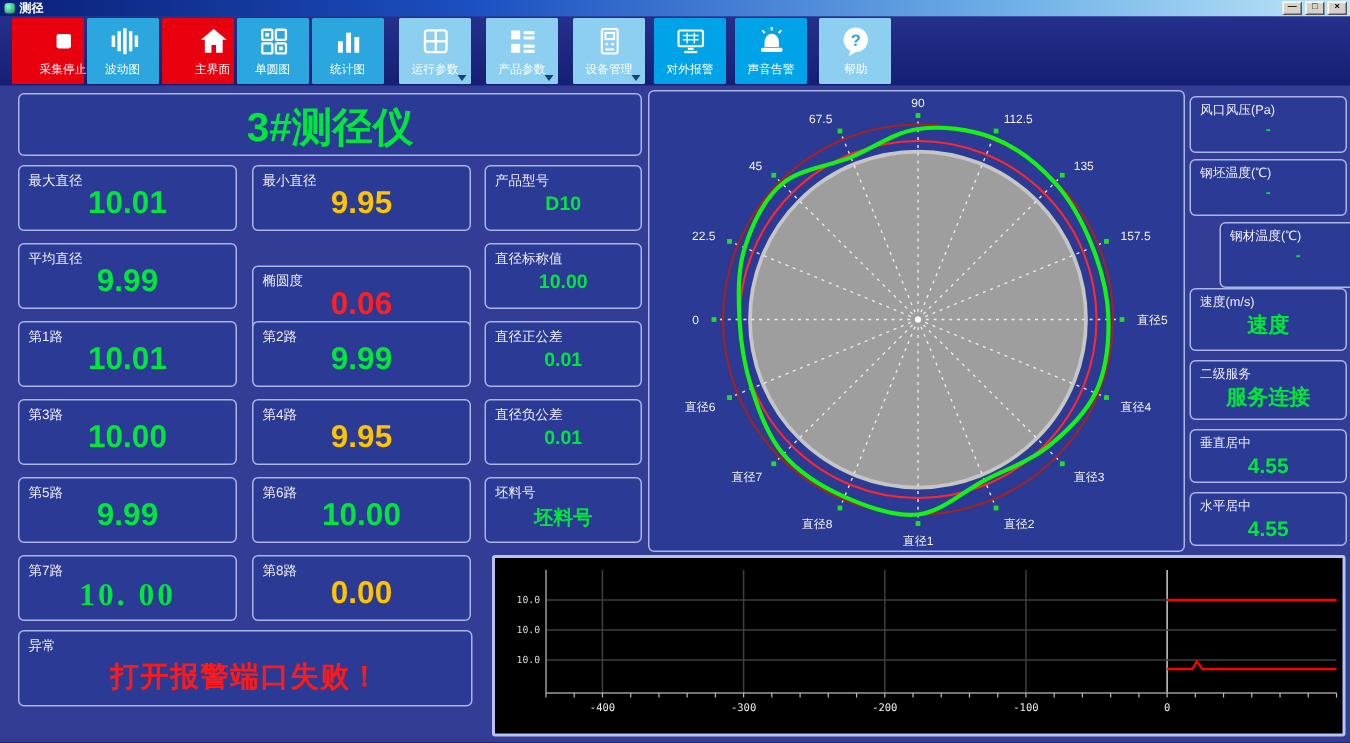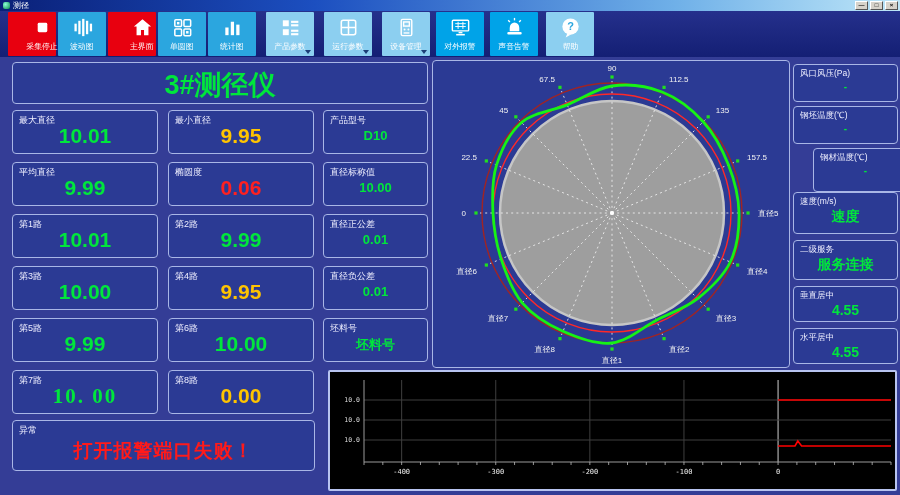--- a/index.html
+++ b/index.html
@@ -4,21 +4,21 @@
 <style>
   html,body{margin:0;padding:0;background:#1a1a2e;}
   .window{position:relative;width:900px;height:495px;background:#343D96;overflow:hidden;
           font-family:"Liberation Sans",sans-serif;}
   
   .titlebar{position:absolute;top:0;left:0;width:100%;height:11px;box-sizing:border-box;
     background:linear-gradient(90deg,#0A2078 0%,#1C4FC0 35%,#6FB0E8 75%,#BEE6F8 100%);
     display:flex;align-items:center;padding:0 2px;}
   .app-icon{width:7px;height:7px;border-radius:2px;margin:0 3px 0 1px;
     background:radial-gradient(circle at 35% 35%,#8CFFD8,#0B8A4A);}
-  .app-title{color:#fff;font-size:8px;font-weight:normal;line-height:9px;}
+  .app-title{color:#fff;font-size:8px;font-weight:bold;line-height:9px;}
   .winbtns{margin-left:auto;display:flex;gap:2px;}
   .winbtn{width:13px;height:9px;background:#D6D2CA;border:1px solid;border-color:#fff #555 #555 #fff;
     font-size:6px;line-height:6px;text-align:center;color:#000;box-sizing:border-box;font-weight:bold;cursor:pointer;}
   
   .toolbar{position:absolute;top:11px;left:0;width:100%;height:46px;box-sizing:border-box;
     background:linear-gradient(180deg,#25308C,#141F74);display:flex;align-items:flex-start;padding:1px 0 0 8px;}
   .tb{position:relative;width:48px;height:44px;margin-right:2px;border-radius:1px;cursor:pointer;
     display:flex;flex-direction:column;align-items:center;justify-content:flex-end;padding-bottom:3px;box-sizing:border-box;}
   .tb .ic{height:26px;display:flex;align-items:center;justify-content:center;margin-bottom:1px;}
   .tb .lb{font-size:8.5px;color:#fff;white-space:nowrap;transform:scale(.92);}
@@ -117,49 +117,49 @@
               <rect x="10.2" y="6" width="3.4" height="14"></rect>
               <rect x="15.9" y="9" width="3.4" height="11"></rect>
             </g>
           </svg>
         </span>
         <span class="lb">统计图</span>
       </div>
       <div class="tb tb-light g2">
         <span class="ic">
           <svg width="23" height="23" viewBox="0 0 24 24">
+            <g fill="none" stroke="#fff" stroke-width="1.6">
+              <rect x="4.5" y="4.5" width="15" height="15" rx="2"></rect>
+              <line x1="12" y1="4.5" x2="12" y2="19.5"></line>
+              <line x1="4.5" y1="12" x2="19.5" y2="12"></line>
+            </g>
+          </svg>
+        </span>
+        <span class="lb">运行参数</span>
+        <span class="caret"></span>
+      </div>
+      <div class="tb tb-light g2">
+        <span class="ic">
+          <svg width="23" height="23" viewBox="0 0 24 24">
             <g fill="#fff">
               <rect x="4" y="4.5" width="6.2" height="6.2"></rect>
               <rect x="4" y="13.8" width="6.2" height="6.2"></rect>
               <rect x="12.6" y="5" width="7.6" height="2.2"></rect>
               <rect x="12.6" y="8.6" width="7.6" height="2.2"></rect>
               <rect x="12.6" y="14.3" width="7.6" height="2.2"></rect>
               <rect x="12.6" y="17.9" width="7.6" height="2.2"></rect>
             </g>
           </svg>
         </span>
         <span class="lb">产品参数</span>
         <span class="caret"></span>
       </div>
       <div class="tb tb-light g2">
         <span class="ic">
           <svg width="23" height="23" viewBox="0 0 24 24">
-            <g fill="none" stroke="#fff" stroke-width="1.6">
-              <rect x="4.5" y="4.5" width="15" height="15" rx="2"></rect>
-              <line x1="12" y1="4.5" x2="12" y2="19.5"></line>
-              <line x1="4.5" y1="12" x2="19.5" y2="12"></line>
-            </g>
-          </svg>
-        </span>
-        <span class="lb">运行参数</span>
-        <span class="caret"></span>
-      </div>
-      <div class="tb tb-light g2">
-        <span class="ic">
-          <svg width="23" height="23" viewBox="0 0 24 24">
             <g fill="none" stroke="#fff" stroke-width="1.5">
               <rect x="6.5" y="3.5" width="11" height="17" rx="1.5"></rect>
               <rect x="9" y="6.2" width="6" height="4.3"></rect>
             </g>
             <circle cx="10" cy="14" r="1" fill="#fff"></circle>
             <circle cx="14" cy="14" r="1" fill="#fff"></circle>
             <rect x="9" y="17" width="6" height="1.4" fill="#fff"></rect>
           </svg>
         </span>
         <span class="lb">设备管理</span>
@@ -221,21 +221,21 @@
         <div class="fvalue v-yellow">9.95</div>
       </div>
       <div class="panel" style="left: 323px; top: 110px; width: 105px; height: 44px; padding-left: 36px;">
         <span class="flabel">产品型号</span>
         <div class="fvalue v-green small">D10</div>
       </div>
       <div class="panel" style="left: 12px; top: 162px; width: 146px; height: 44px;">
         <span class="flabel">平均直径</span>
         <div class="fvalue v-green">9.99</div>
       </div>
-      <div class="panel" style="left: 168px; top: 162px; width: 146px; height: 44px; padding-left: 12px;">
+      <div class="panel" style="left: 168px; top: 177px; width: 146px; height: 44px; padding-left: 12px;">
         <span class="flabel">椭圆度</span>
         <div class="fvalue v-red">0.06</div>
       </div>
       <div class="panel" style="left: 323px; top: 162px; width: 105px; height: 44px;">
         <span class="flabel">直径标称值</span>
         <div class="fvalue v-green small">10.00</div>
       </div>
       <div class="panel" style="left: 12px; top: 214px; width: 146px; height: 44px;">
         <span class="flabel">第1路</span>
         <div class="fvalue v-green">10.01</div>

